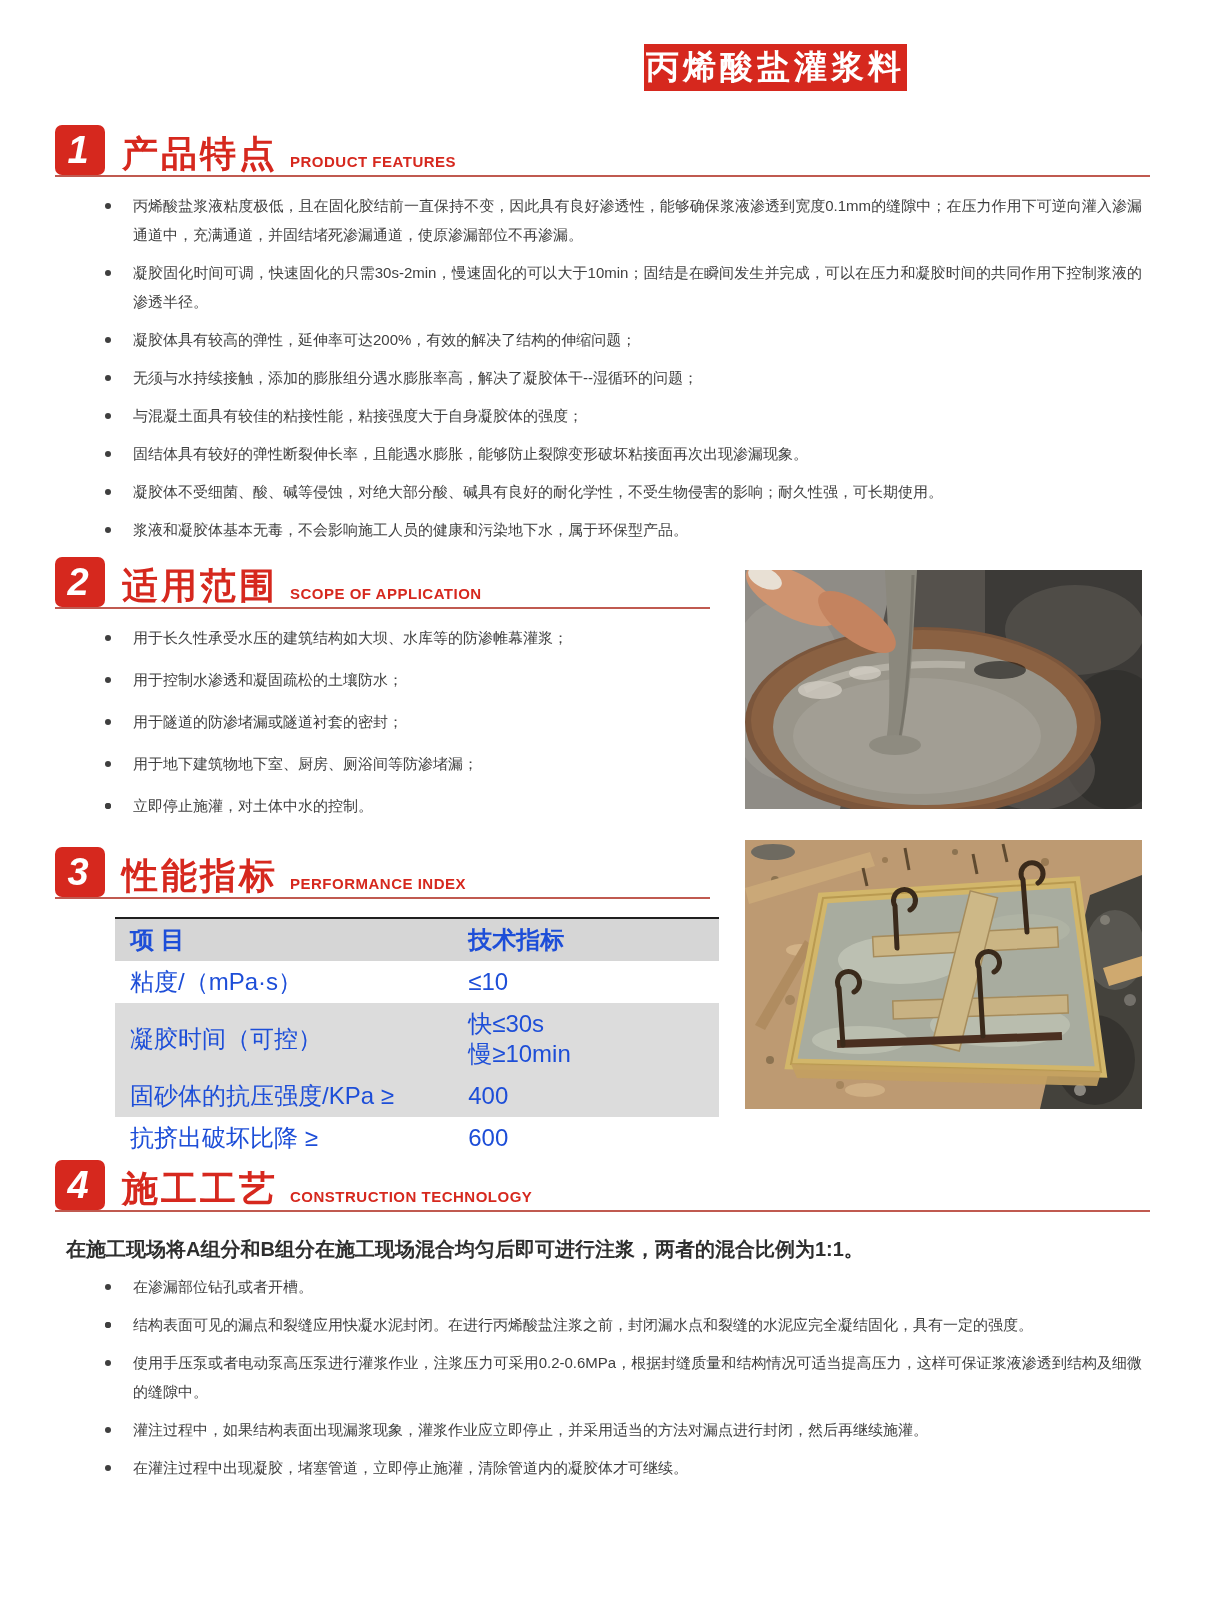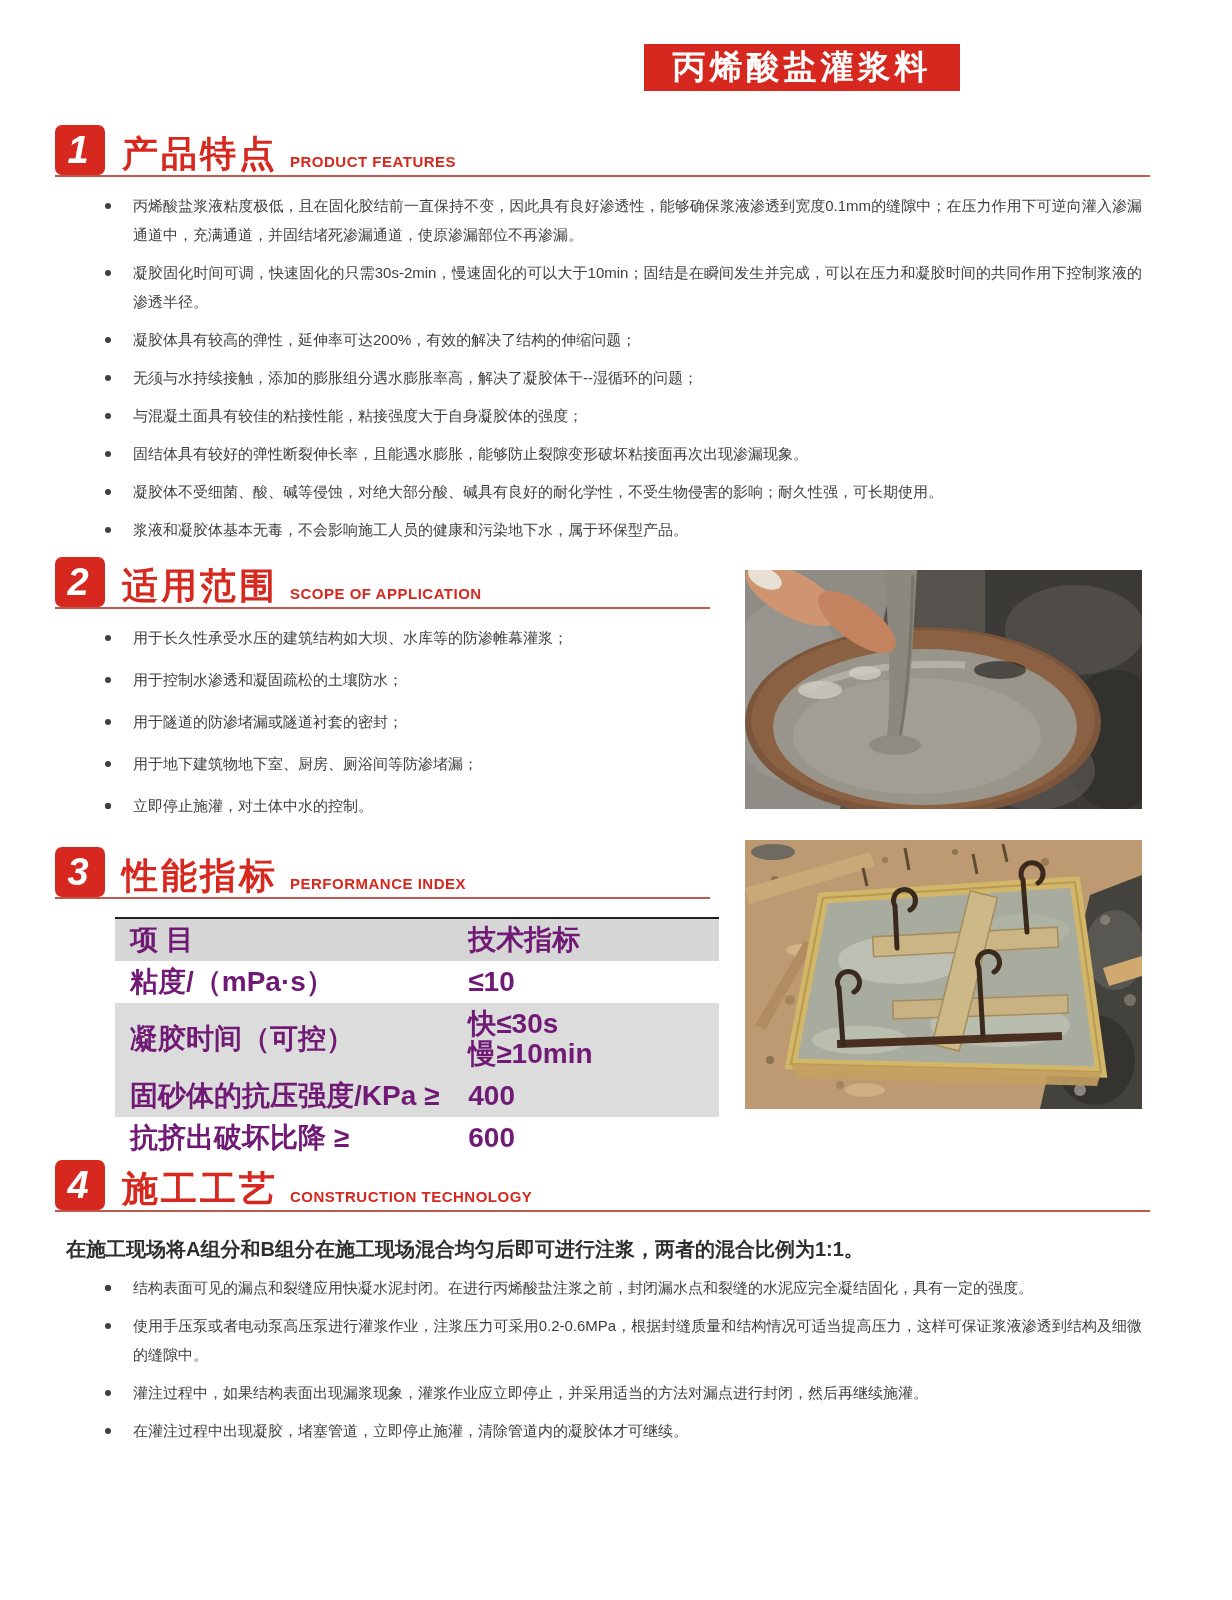--- a/index.html
+++ b/index.html
@@ -1,21 +1,21 @@
 <!DOCTYPE html>
 <html><head>
 <meta charset="utf-8">
 <style>
   * { margin:0; padding:0; box-sizing:border-box; }
   html,body { background:#ffffff; }
   body { font-family:"Liberation Sans","DejaVu Sans",sans-serif; }
   .page { position:relative; width:1232px; height:1600px; background:#ffffff; overflow:hidden; margin:0 auto; }
 
   
-  .title-banner { position:absolute; left:644px; top:44px; width:316px; height:47px;
+  .title-banner { position:absolute; left:644px; top:44px; width:263px; height:47px;
     background:#d6281e; color:#ffffff; font-size:33px; font-weight:700; letter-spacing:4px;
     display:flex; align-items:center; justify-content:center; }
 
   
   .sec { position:absolute; left:0; right:0; }
   .sec1 { top:121px; } .sec2 { top:553px; } .sec3 { top:843px; } .sec4 { top:1156px; }
   .sec-header { display:flex; align-items:flex-end; margin:0 82px 0 55px;
     border-bottom:2px solid #c05a50; height:56px; }
   .sec-header.short { margin-right:522px; }
   .num-box { width:50px; height:50px; background:#d6281e; border-radius:7px;
@@ -35,22 +35,22 @@
     border-radius:50%; background:#3f3f3f; }
   .sec2 ul.bullets { margin-right:560px; }
   .sec2 ul.bullets li { margin-bottom:13px; }
   .sec4 ul.bullets { margin-top:8px; }
 
   
   .intro { margin:22px 90px 0 66px; font-size:20px; font-weight:700; color:#2e2e2e; line-height:30px; }
 
   
   table.spec { margin:18px 0 0 115px; width:604px; border-collapse:collapse;
-    border-top:2px solid #1f1f1f; font-size:28px; color:#701a75; }
-  table.spec td { padding:6px 6px 6px 15px; vertical-align:middle; line-height:30px;font-weight:bold; }
+    border-top:2px solid #1f1f1f; font-size:24px; color:#1d4ed8; }
+  table.spec td { padding:6px 6px 6px 15px; vertical-align:middle; line-height:30px; }
   table.spec td.c1 { width:56%; }
   table.spec tr.head td { background:#d6d6d6; font-weight:700; }
   table.spec tr.stripe td { background:#dcdcdc; }
 
   
   .photo { position:absolute; overflow:hidden; }
   .photo1 { left:745px; top:570px; width:397px; height:239px; }
   .photo2 { left:745px; top:840px; width:397px; height:269px; }
   .photo svg { display:block; }
 </style>
@@ -139,20 +139,21 @@
   <div class="sec sec4">
     <div class="sec-header">
       <div class="num-box">
           <span>4</span>
         </div>
       <h2 class="sec-title-zh">施工工艺</h2>
       <span class="sec-title-en">CONSTRUCTION TECHNOLOGY</span>
     </div>
     <p class="intro">在施工现场将A组分和B组分在施工现场混合均匀后即可进行注浆，两者的混合比例为1:1。</p>
     <ul class="bullets">
+      <li><span class="dot"></span><span>在渗漏部位钻孔或者开槽。</span></li>
       <li><span class="dot"></span></li>
       <li><span class="dot"></span><span>结构表面可见的漏点和裂缝应用快凝水泥封闭。在进行丙烯酸盐注浆之前，封闭漏水点和裂缝的水泥应完全凝结固化，具有一定的强度。</span></li>
       <li><span class="dot"></span><span>使用手压泵或者电动泵高压泵进行灌浆作业，注浆压力可采用0.2-0.6MPa，根据封缝质量和结构情况可适当提高压力，这样可保证浆液渗透到结构及细微的缝隙中。</span></li>
       <li><span class="dot"></span><span>灌注过程中，如果结构表面出现漏浆现象，灌浆作业应立即停止，并采用适当的方法对漏点进行封闭，然后再继续施灌。</span></li>
       <li><span class="dot"></span><span>在灌注过程中出现凝胶，堵塞管道，立即停止施灌，清除管道内的凝胶体才可继续。</span></li>
     </ul>
   </div>
 
   <div class="photo photo1">
     <svg width="397" height="239" viewBox="0 0 397 239" xmlns="http://www.w3.org/2000/svg">

